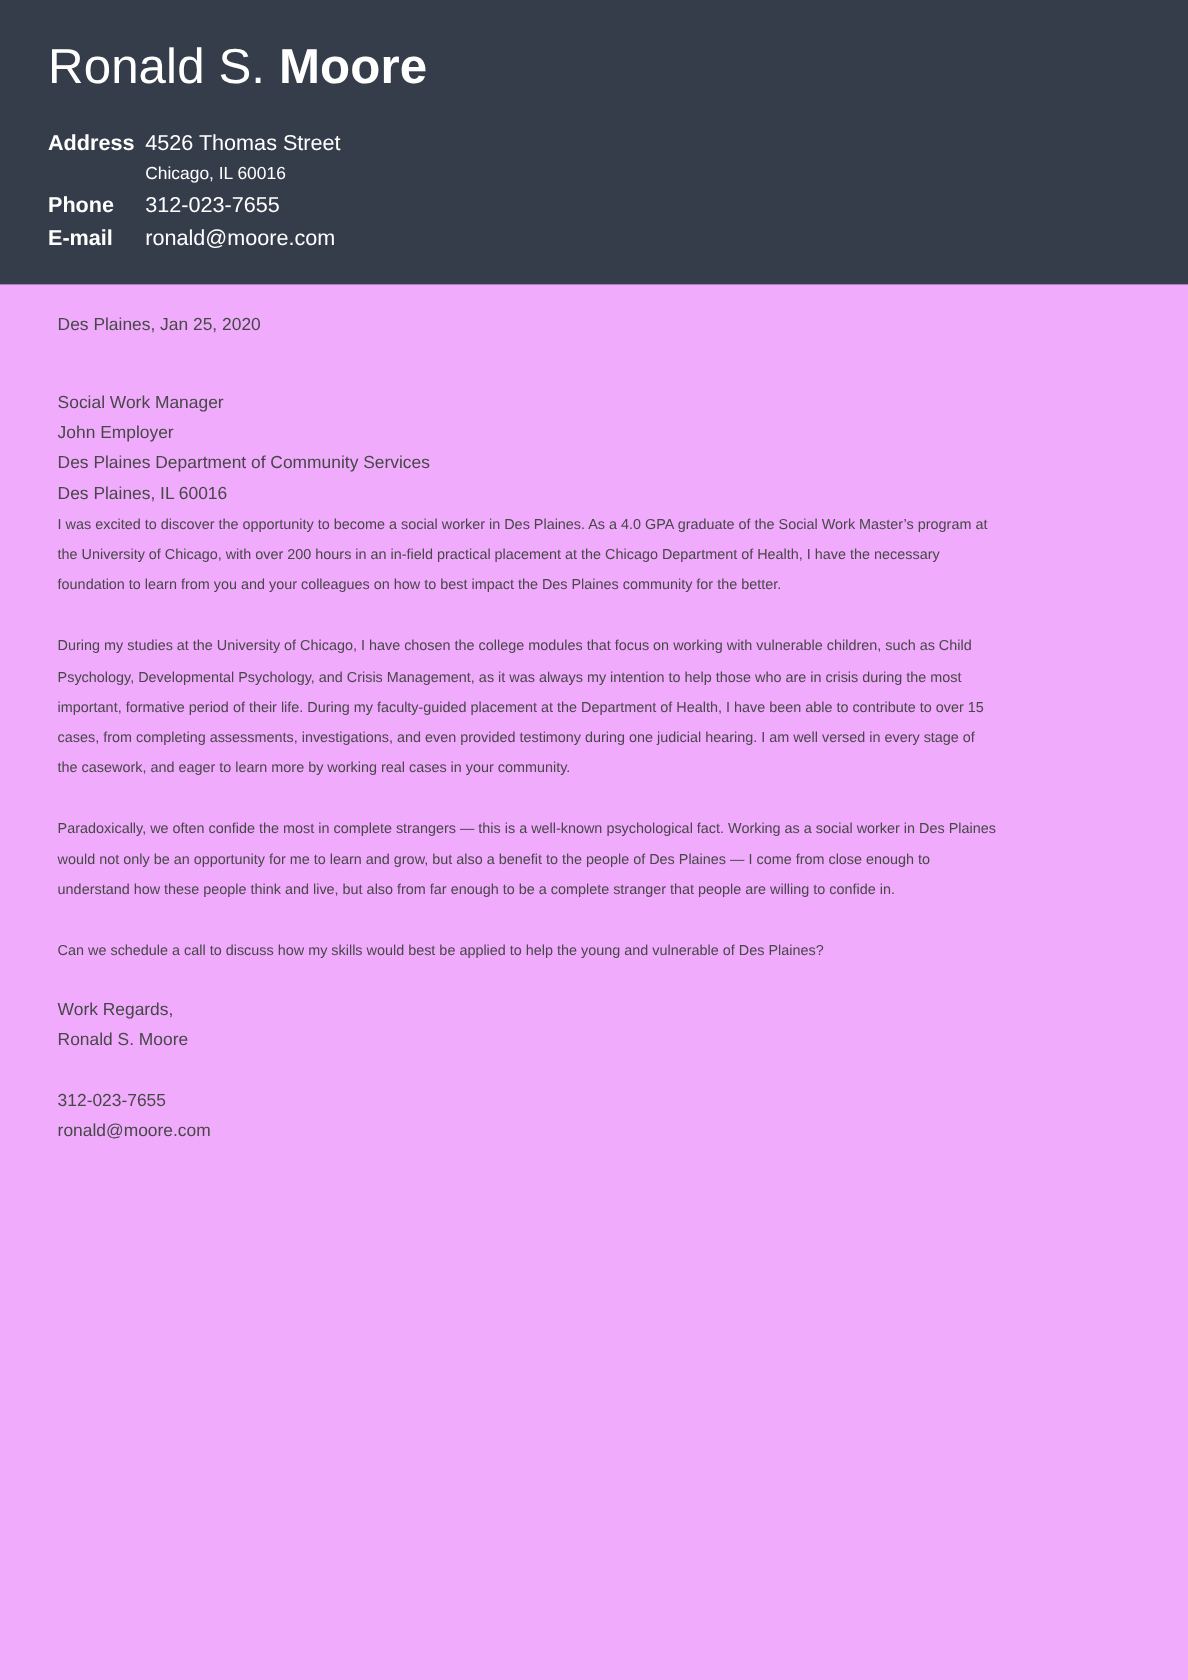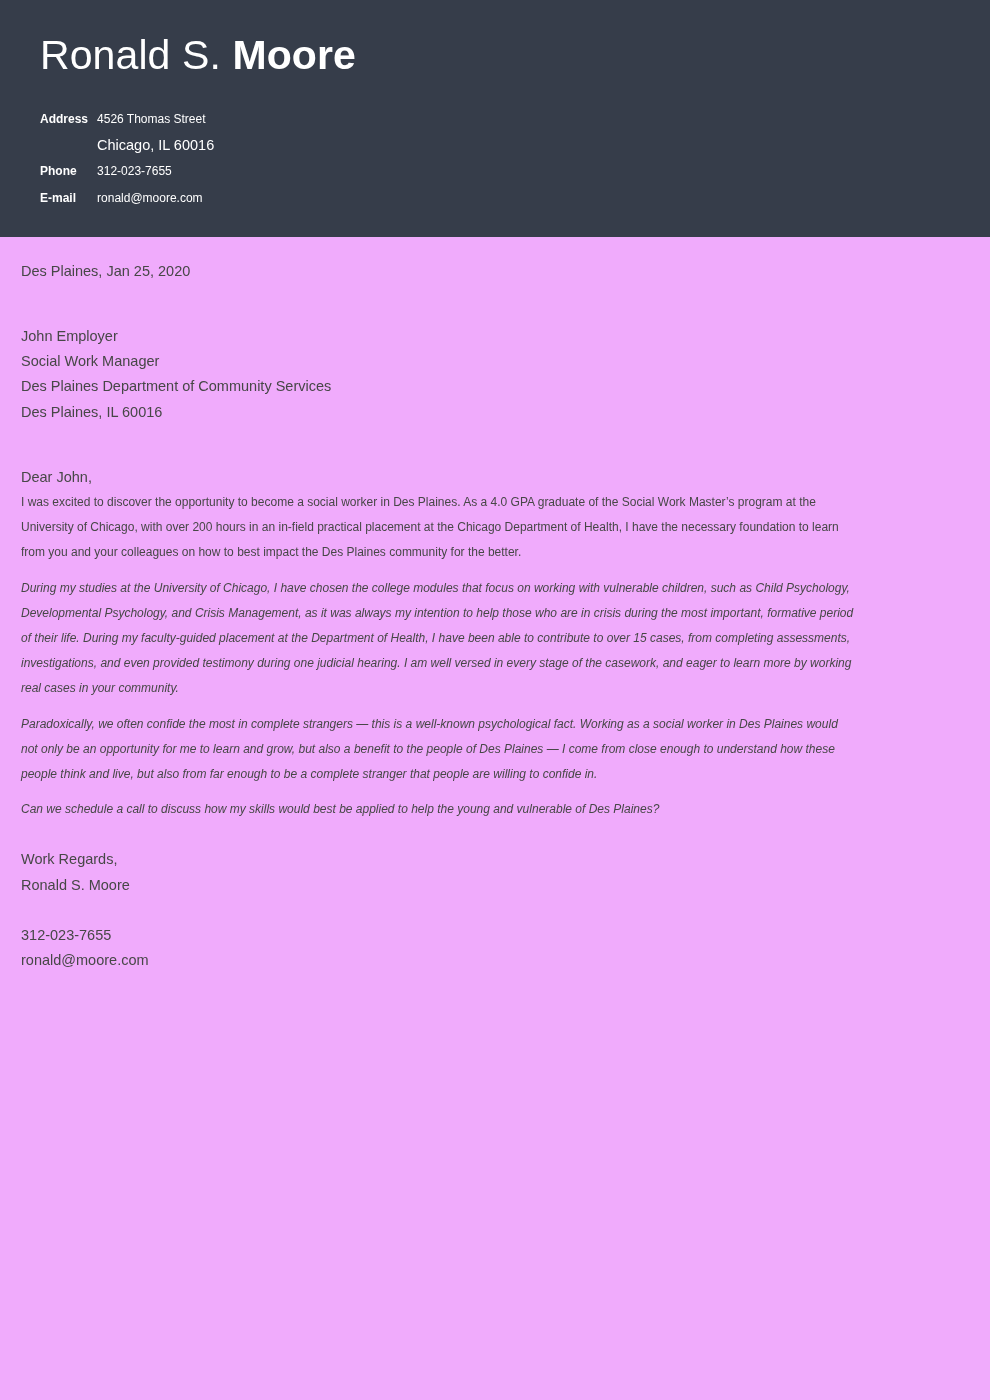--- a/index.html
+++ b/index.html
@@ -44,21 +44,21 @@
   .name-last {
     font-weight: 700;
   }
 
   .contact-table {
     border-collapse: collapse;
   }
   .contact-row > td {
     padding: 0;
     vertical-align: top;
-    font-size: 12px;
+    font-size: 18px;
     line-height: 27px;
     color: #ffffff;
     white-space: nowrap;
   }
   .contact-label {
     font-weight: 700;
     padding-right: 9px !important;
     text-align: left;
   }
   .contact-value {
@@ -68,21 +68,21 @@
   .contact-row-sub > td {
     padding: 0;
     font-size: 14.5px;
     line-height: 25px;
     color: #ffffff;
     white-space: nowrap;
   }
 
   
   .letter-body {
-    padding: 0 21px;
+    padding: 0 48px;
     box-sizing: border-box;
     width: 878px;
   }
 
   .letter-date {
     font-size: 14.5px;
     line-height: 25px;
     color: #474747;
     padding-top: 22px;
   }
@@ -109,22 +109,21 @@
   }
   .letter-paragraph {
     font-size: 12px;
     line-height: 25.2px;
     color: #474747;
     margin: 0;
     max-width: 912px;
     text-align: left;
   }
   .letter-paragraph + .letter-paragraph {
-    margin-top: 10px;
-    font-style: italic;
+    margin-top: 26px;
   }
 
   .closing-block {
     padding-top: 25px;
     font-size: 14.5px;
     line-height: 25.2px;
     color: #474747;
   }
   .closing-line {
     display: block;
@@ -171,27 +170,26 @@
       </tbody>
     </table>
 
   </div>
 
   <div class="letter-body">
 
     <div class="letter-date">Des Plaines, Jan 25, 2020</div>
 
     <div class="recipient-block">
+      <span class="recipient-line">Social Work Manager</span>
       <span class="recipient-line">John Employer</span>
-      <span class="recipient-line">Social Work Manager</span>
       <span class="recipient-line">Des Plaines Department of Community Services</span>
       <span class="recipient-line">Des Plaines, IL 60016</span>
     </div>
 
-    <div class="salutation">Dear John,</div>
 
     <div class="letter-paragraphs">
       <p class="letter-paragraph">I was excited to discover the opportunity to become a social worker in Des Plaines. As a 4.0 GPA graduate of the Social Work Master’s program at the University of Chicago, with over 200 hours in an in-field practical placement at the Chicago Department of Health, I have the necessary foundation to learn from you and your colleagues on how to best impact the Des Plaines community for the better.</p>
       <p class="letter-paragraph">During my studies at the University of Chicago, I have chosen the college modules that focus on working with vulnerable children, such as Child Psychology, Developmental Psychology, and Crisis Management, as it was always my intention to help those who are in crisis during the most important, formative period of their life. During my faculty-guided placement at the Department of Health, I have been able to contribute to over 15 cases, from completing assessments, investigations, and even provided testimony during one judicial hearing. I am well versed in every stage of the casework, and eager to learn more by working real cases in your community.</p>
       <p class="letter-paragraph">Paradoxically, we often confide the most in complete strangers — this is a well-known psychological fact. Working as a social worker in Des Plaines would not only be an opportunity for me to learn and grow, but also a benefit to the people of Des Plaines — I come from close enough to understand how these people think and live, but also from far enough to be a complete stranger that people are willing to confide in.</p>
       <p class="letter-paragraph">Can we schedule a call to discuss how my skills would best be applied to help the young and vulnerable of Des Plaines?</p>
     </div>
 
     <div class="closing-block">
       <span class="closing-line">Work Regards,</span>

